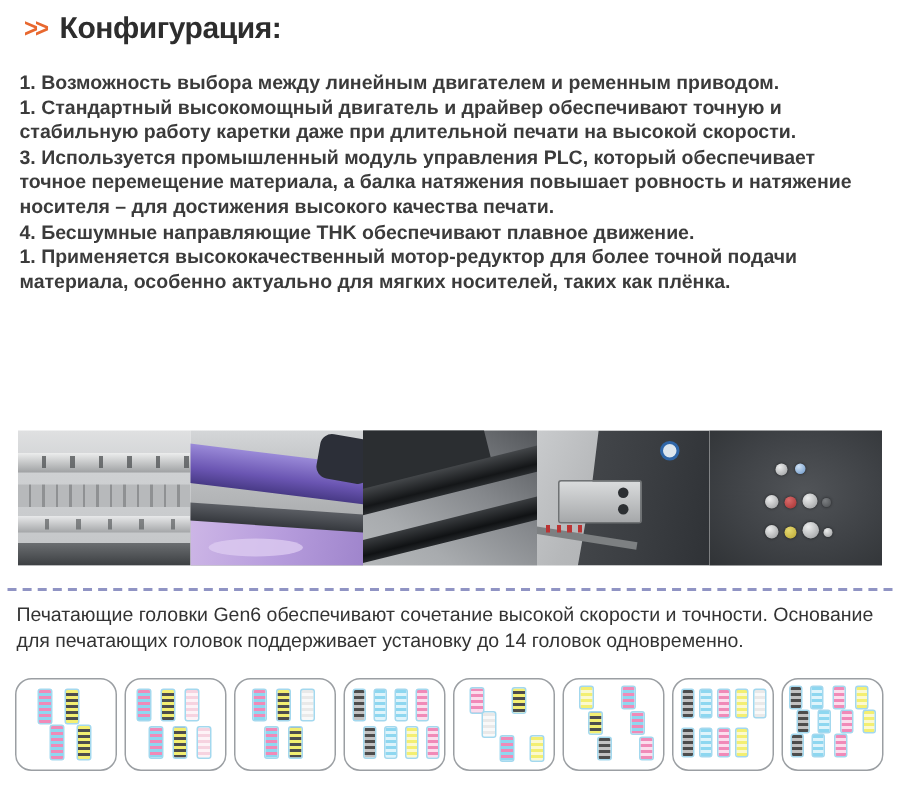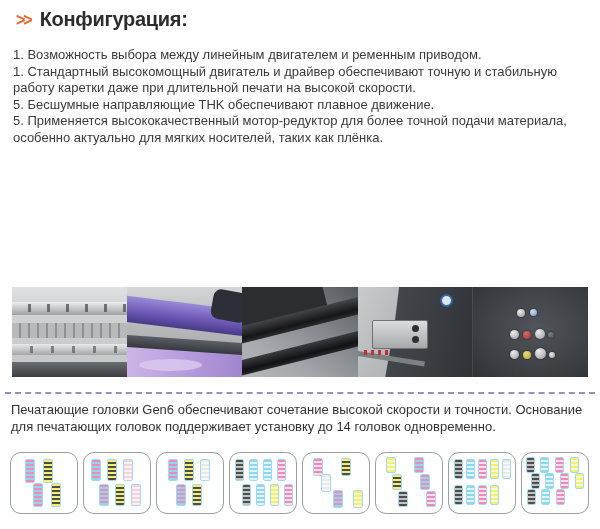--- a/index.html
+++ b/index.html
@@ -6,21 +6,21 @@
   body{width:600px;height:529px;position:relative;overflow:hidden;
        font-family:"Liberation Sans", sans-serif;color:#3b3b3b;}
 
   
   .hdr{position:absolute;left:16px;top:8px;display:flex;align-items:center;gap:9px;}
   .chev{color:#e8682f;font-weight:800;font-size:16px;letter-spacing:-2px;transform:scaleY(1.1);}
   .title{font-weight:700;font-size:20px;color:#2d2d2d;letter-spacing:-0.3px;}
 
   
   .features{position:absolute;left:13px;top:47px;width:578px;font-size:13px;line-height:16.6px;}
-  .features p{margin:0;}
+  .features p{margin:0;font-weight:bold;}
 
   
   .photos{position:absolute;left:12px;top:287px;width:576px;height:90px;display:flex;}
   .photo{position:relative;flex:1;height:90px;overflow:hidden;}
 
   .p1{background:linear-gradient(180deg,#dfe0e1 0%,#cfd1d3 30%,#c3c5c7 100%);}
   .p1 .bar-top{position:absolute;left:0;right:0;top:15px;height:13px;background:linear-gradient(180deg,#eceded,#9fa1a3);}
   .p1 .ticks{position:absolute;left:0;right:0;top:17px;height:8px;background:repeating-linear-gradient(90deg,transparent 0 16px,#55585a 16px 19px);opacity:.8;}
   .p1 .strip{position:absolute;left:0;right:0;top:36px;height:15px;background:repeating-linear-gradient(90deg,#b7b9bb 0 7px,#8f9193 7px 9px);}
   .p1 .bar-bot{position:absolute;left:0;right:0;top:57px;height:11px;background:linear-gradient(180deg,#e8e9ea,#a4a6a8);}
@@ -68,22 +68,23 @@
 <body>
 
 <div class="hdr">
   <span class="chev">&gt;&gt;</span>
   <span class="title">Конфигурация:</span>
 </div>
 
 <div class="features">
   <p>1. Возможность выбора между линейным двигателем и ременным приводом.</p>
   <p>1. Стандартный высокомощный двигатель и драйвер обеспечивают точную и стабильную работу каретки даже при длительной печати на высокой скорости.</p>
-  <p>5. Бесшумные направляющие THK обеспечивают плавное движение.</p>
-  <p>5. Применяется высококачественный мотор-редуктор для более точной подачи материала, особенно актуально для мягких носителей, таких как плёнка.</p>
+  <p>3. Используется промышленный модуль управления PLC, который обеспечивает точное перемещение материала, а балка натяжения повышает ровность и натяжение носителя – для достижения высокого качества печати.</p>
+  <p>4. Бесшумные направляющие THK обеспечивают плавное движение.</p>
+  <p>1. Применяется высококачественный мотор-редуктор для более точной подачи материала, особенно актуально для мягких носителей, таких как плёнка.</p>
 </div>
 
 <div class="photos">
   <div class="photo p1">
     <div class="bar-top"></div>
     <div class="ticks"></div>
     <div class="strip"></div>
     <div class="bar-bot"></div>
     <div class="ticks2"></div>
     <div class="base"></div>

